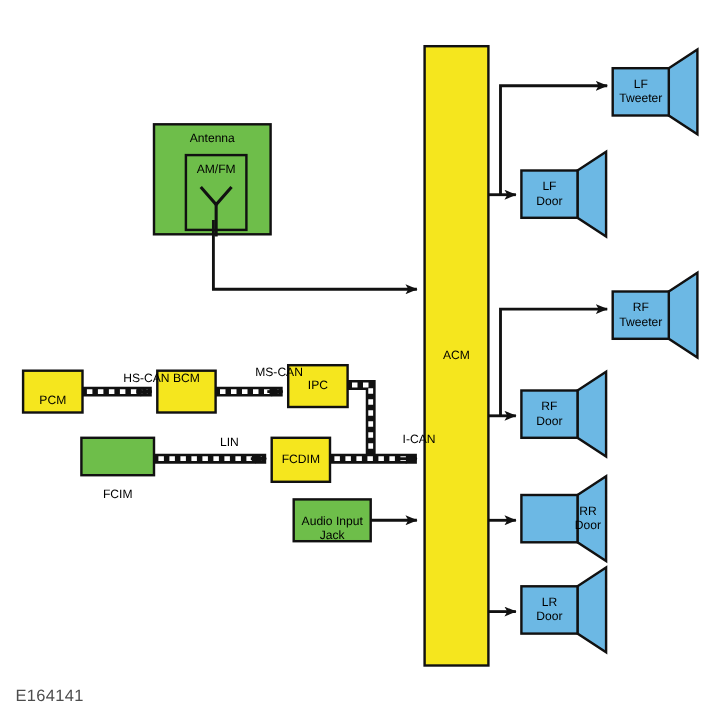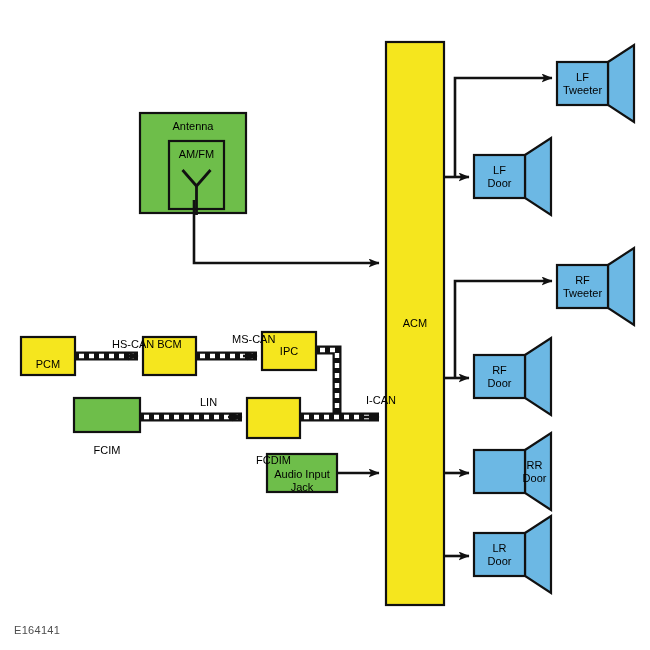--- a/index.html
+++ b/index.html
@@ -38,21 +38,21 @@
     font-size:11px;
     line-height:1;
     white-space:nowrap;
     padding-left:32px;
   }
   .fig-id{
     position:absolute;
     left:14px;
     top:624px;
     color:#4d4d4d;
-    font-size:11px;
+    font-size:15px;
     letter-spacing:0.3px;
   }
 </style>
 </head>
 <body>
 
 <div id="stage">
 
   <svg id="svg-layer" viewBox="0 0 650 650" xmlns="http://www.w3.org/2000/svg">
     <defs>
@@ -168,21 +168,21 @@
       </g>
     </g>
   </svg>
 
   <div id="module-labels">
       <div class="node-label" style="left: 386px; top: 42px; width: 58px; height: 563px;">ACM</div>
       <div class="node-label" style="left: 21px; top: 337px; width: 54px; height: 54px;">PCM</div>
       <div class="node-label" style="left: 143px; top: 325px; width: 53px; height: 38px;">BCM</div>
       <div class="node-label" style="left: 262px; top: 332px; width: 54px; height: 38px;">IPC</div>
       <div class="node-label" style="left: 74px; top: 398px; width: 66px; height: 34px; margin-top: 35px;">FCIM</div>
-      <div class="node-label" style="left: 247px; top: 398px; width: 53px; height: 40px; margin-top: 42px;">FCDIM</div>
+      <div class="node-label" style="left: 247px; top: 398px; width: 53px; height: 40px;">FCDIM</div>
       <div class="node-label" style="left: 267px; top: 454px; width: 70px; height: 54px;">Audio Input
 Jack</div>
     </div>
   <div id="speaker-labels">
       <div class="node-label" style="left: 557px; top: 62px; width: 51px; height: 43px;">LF
 Tweeter</div>
       <div class="node-label" style="left: 474px; top: 155px; width: 51px; height: 43px;">LF
 Door</div>
       <div class="node-label" style="left: 557px; top: 265px; width: 51px; height: 43px;">RF
 Tweeter</div>

